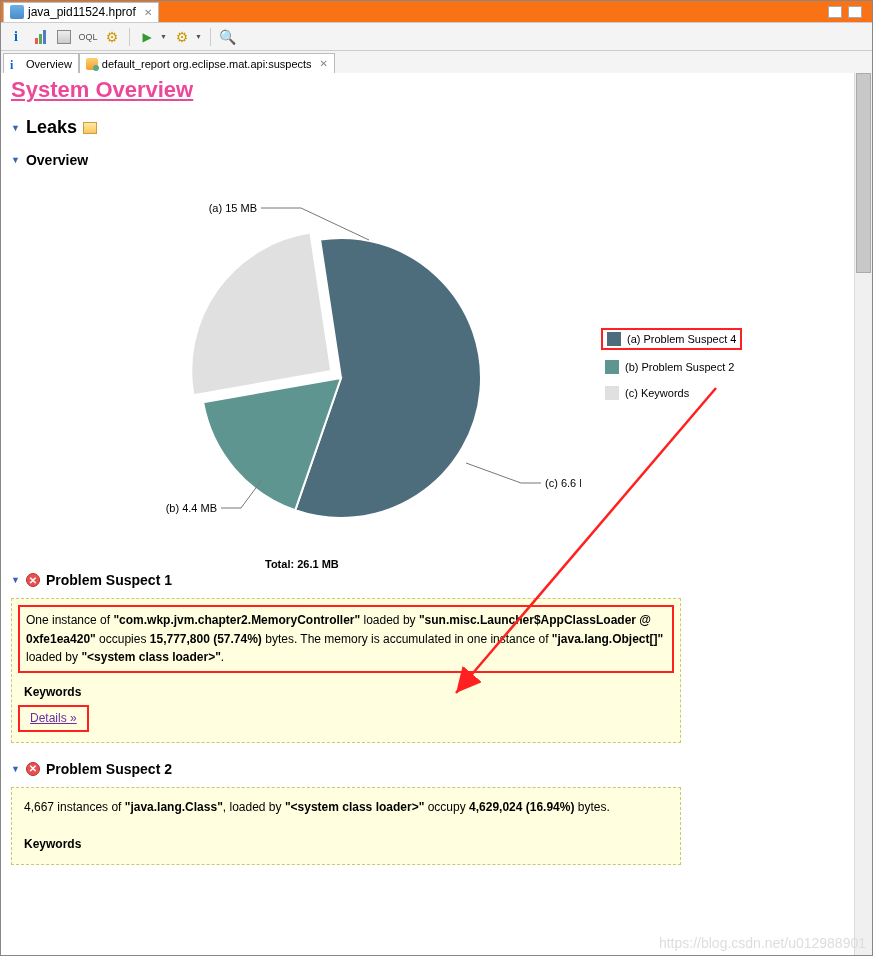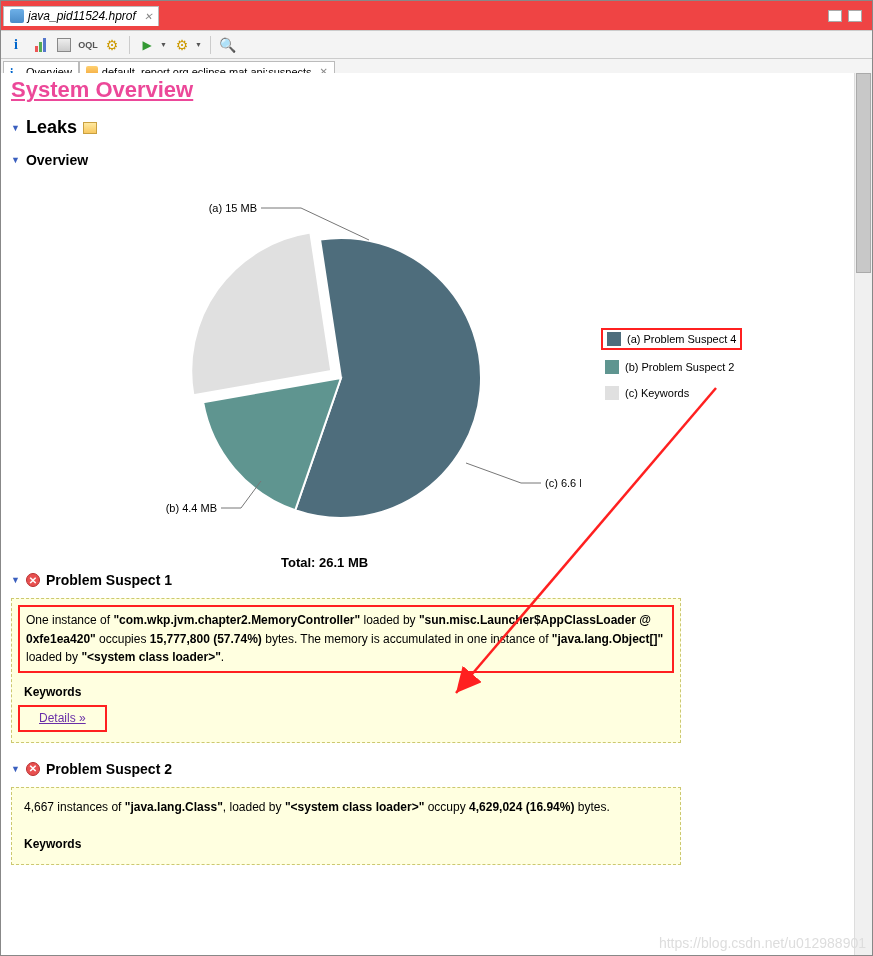--- a/index.html
+++ b/index.html
@@ -1,31 +1,31 @@
 <!DOCTYPE html>
 <html><head>
 <meta charset="utf-8">
 <style>
 * { box-sizing: border-box; margin: 0; padding: 0; }
 body { font-family: "Segoe UI", Tahoma, sans-serif; font-size: 12px; background: #fff; width: 873px; height: 956px; overflow: hidden; position: relative; border: 1px solid #888; }
-.tab-bar { display: flex; align-items: center; height: 30px; background: #ef4444; border-bottom: 1px solid #ccc; font-style: italic; }
+.tab-bar { display: flex; align-items: center; height: 22px; background: #f97316; border-bottom: 1px solid #ccc; }
 .file-tab { display: flex; align-items: center; background: #fff; border: 1px solid #bbb; border-bottom: none; padding: 2px 6px; height: 20px; margin-left: 2px; }
 .file-tab .icon { width: 14px; height: 14px; margin-right: 4px; }
 .db-icon { background: linear-gradient(#6db0e8, #4a8cc8); border-radius: 2px; }
 .close-x { margin-left: 8px; color: #888; font-size: 10px; cursor: pointer; }
 .tab-spacer { flex: 1; }
 .win-btns { display: flex; gap: 6px; padding-right: 10px; }
 .win-btn { width: 14px; height: 12px; border: 1px solid #aaa; background: #fff; }
 .toolbar { display: flex; align-items: center; height: 28px; background: #f4f4f4; border-bottom: 1px solid #ccc; padding: 0 6px; gap: 6px; }
 .tb-btn { width: 18px; height: 18px; display: flex; align-items: center; justify-content: center; cursor: pointer; }
 .tb-sep { width: 1px; height: 18px; background: #ccc; margin: 0 2px; }
 .info-i { color: #0066cc; font-weight: bold; font-family: Georgia, serif; font-size: 14px; }
 .bars { display:flex; gap:1px; align-items:flex-end; height:14px;} .bars span{width:3px;background:#4a6;} .bars span:nth-child(1){height:6px;background:#e55;} .bars span:nth-child(2){height:10px;background:#5a5;} .bars span:nth-child(3){height:14px;background:#57c;}
 .tree-ic{width:14px;height:14px;border:1px solid #888;background:linear-gradient(#eee,#ccc);}
-.oql-ic{font-size:9px;font-weight:bold;color:#555;}
+.oql-ic{font-size:9px;font-weight:normal;color:#555;}
 .gears-ic{color:#c90;font-size:14px;}
 .play-ic{color:#393;font-size:12px;}
 .search-ic{color:#666;font-size:14px;}
 .dropdown-arrow{font-size:7px;color:#555;margin-left:-2px;}
 .sub-tabs { display: flex; align-items: flex-end; height: 22px; background: #f4f4f4; padding-left: 2px; }
 .sub-tab { display: flex; align-items: center; border: 1px solid #bbb; border-bottom: none; background: #fff; padding: 2px 6px; height: 20px; margin-right: 0; font-size: 11px; }
 .sub-tab .mini-icon { width: 12px; height: 12px; margin-right: 4px; }
 .report-ic{background:linear-gradient(#ffd070,#f0a030);border-radius:2px;position:relative;}
 .report-ic::after{content:"";position:absolute;width:6px;height:6px;border-radius:50%;background:#5a8;right:-1px;bottom:-1px;}
 .content { position: absolute; top: 72px; left: 0; right: 18px; bottom: 0; overflow-y: auto; padding: 4px 10px; background: #fff; }
@@ -40,25 +40,25 @@
 .sect-icon { width: 14px; height: 12px; background: linear-gradient(#ffe9a0,#f8c860); border:1px solid #c9a040; }
 .err-ic { width:14px; height:14px; border-radius:50%; background:#e85050; display:flex; align-items:center; justify-content:center; color:#fff; font-size:10px; font-weight:bold; border:1px solid #b83030;}
 .chart-wrap { display: flex; align-items: flex-start; margin-left: 50px; }
 .pie-area { position: relative; width: 520px; height: 380px; }
 .legend { margin-left: 20px; margin-top: 150px; font-size: 11px; }
 .legend-row { display:flex; align-items:center; gap:6px; margin-bottom:8px; padding:2px 4px;}
 .legend-row.hl { border: 2px solid #ff2020; }
 .swatch { width:14px; height:14px; }
 .suspect-box { background: #ffffe0; border: 1px dashed #ccc870; padding: 10px 12px; margin: 6px 0 18px; font-family: Verdana, sans-serif; font-size: 12px; line-height: 1.55; max-width: 670px;}
 .suspect-box .desc { border: 2px solid #ff2020; padding: 4px 6px; margin: -4px -6px 10px; }
-.suspect-box .lnk { border: 2px solid #ff2020; display:inline-block; padding: 2px 19px; margin-top: 4px; margin-left:-6px;}
+.suspect-box .lnk { border: 2px solid #ff2020; display:inline-block; padding: 2px 10px; margin-top: 4px; margin-left:-6px;}
 .suspect-box .lnk a { color: #6a2fa8; text-decoration: underline; }
 .kw-head{font-weight:bold;}
 .annot-arrow { position:absolute; pointer-events:none; }
-.pie-total{position:absolute; bottom:-12px; left:220px; font-size:13px; font-weight:bold;}
+.pie-total{position:absolute; bottom:-12px; left:204px; font-size:11px; font-weight:bold;}
 svg text{font-size:11px;}
 .watermark{position:absolute;right:6px;bottom:4px;color:#ddd;font-size:14px;}
 </style>
 </head>
 <body>
 
 <div class="tab-bar">
   <div class="file-tab">
     <span class="icon db-icon"></span>
     <span>java_pid11524.hprof</span>

